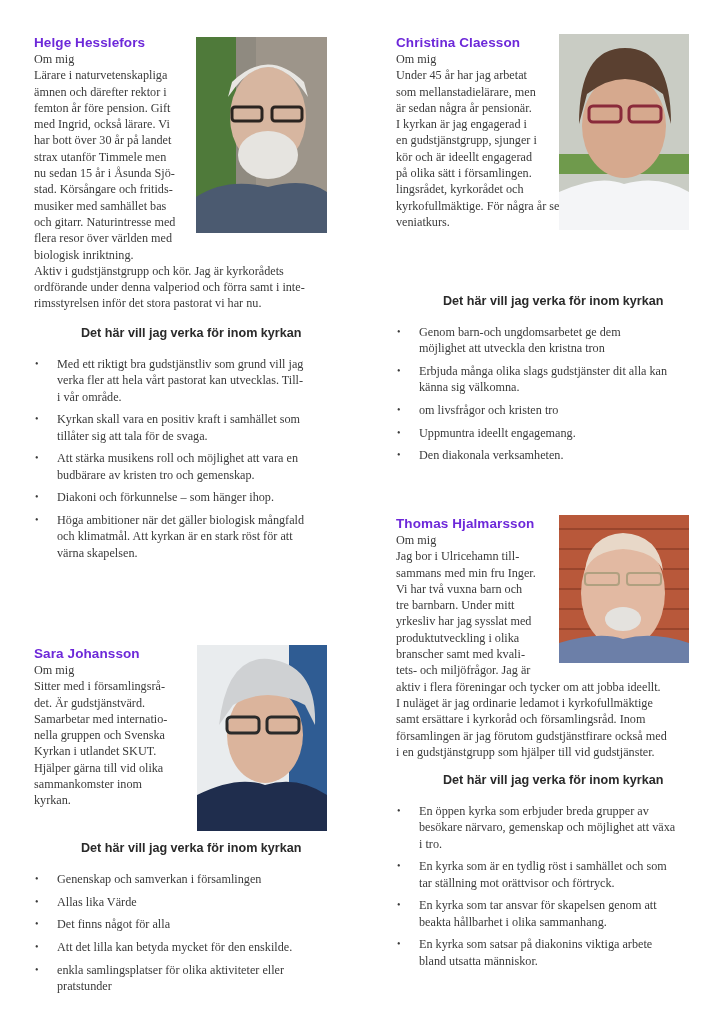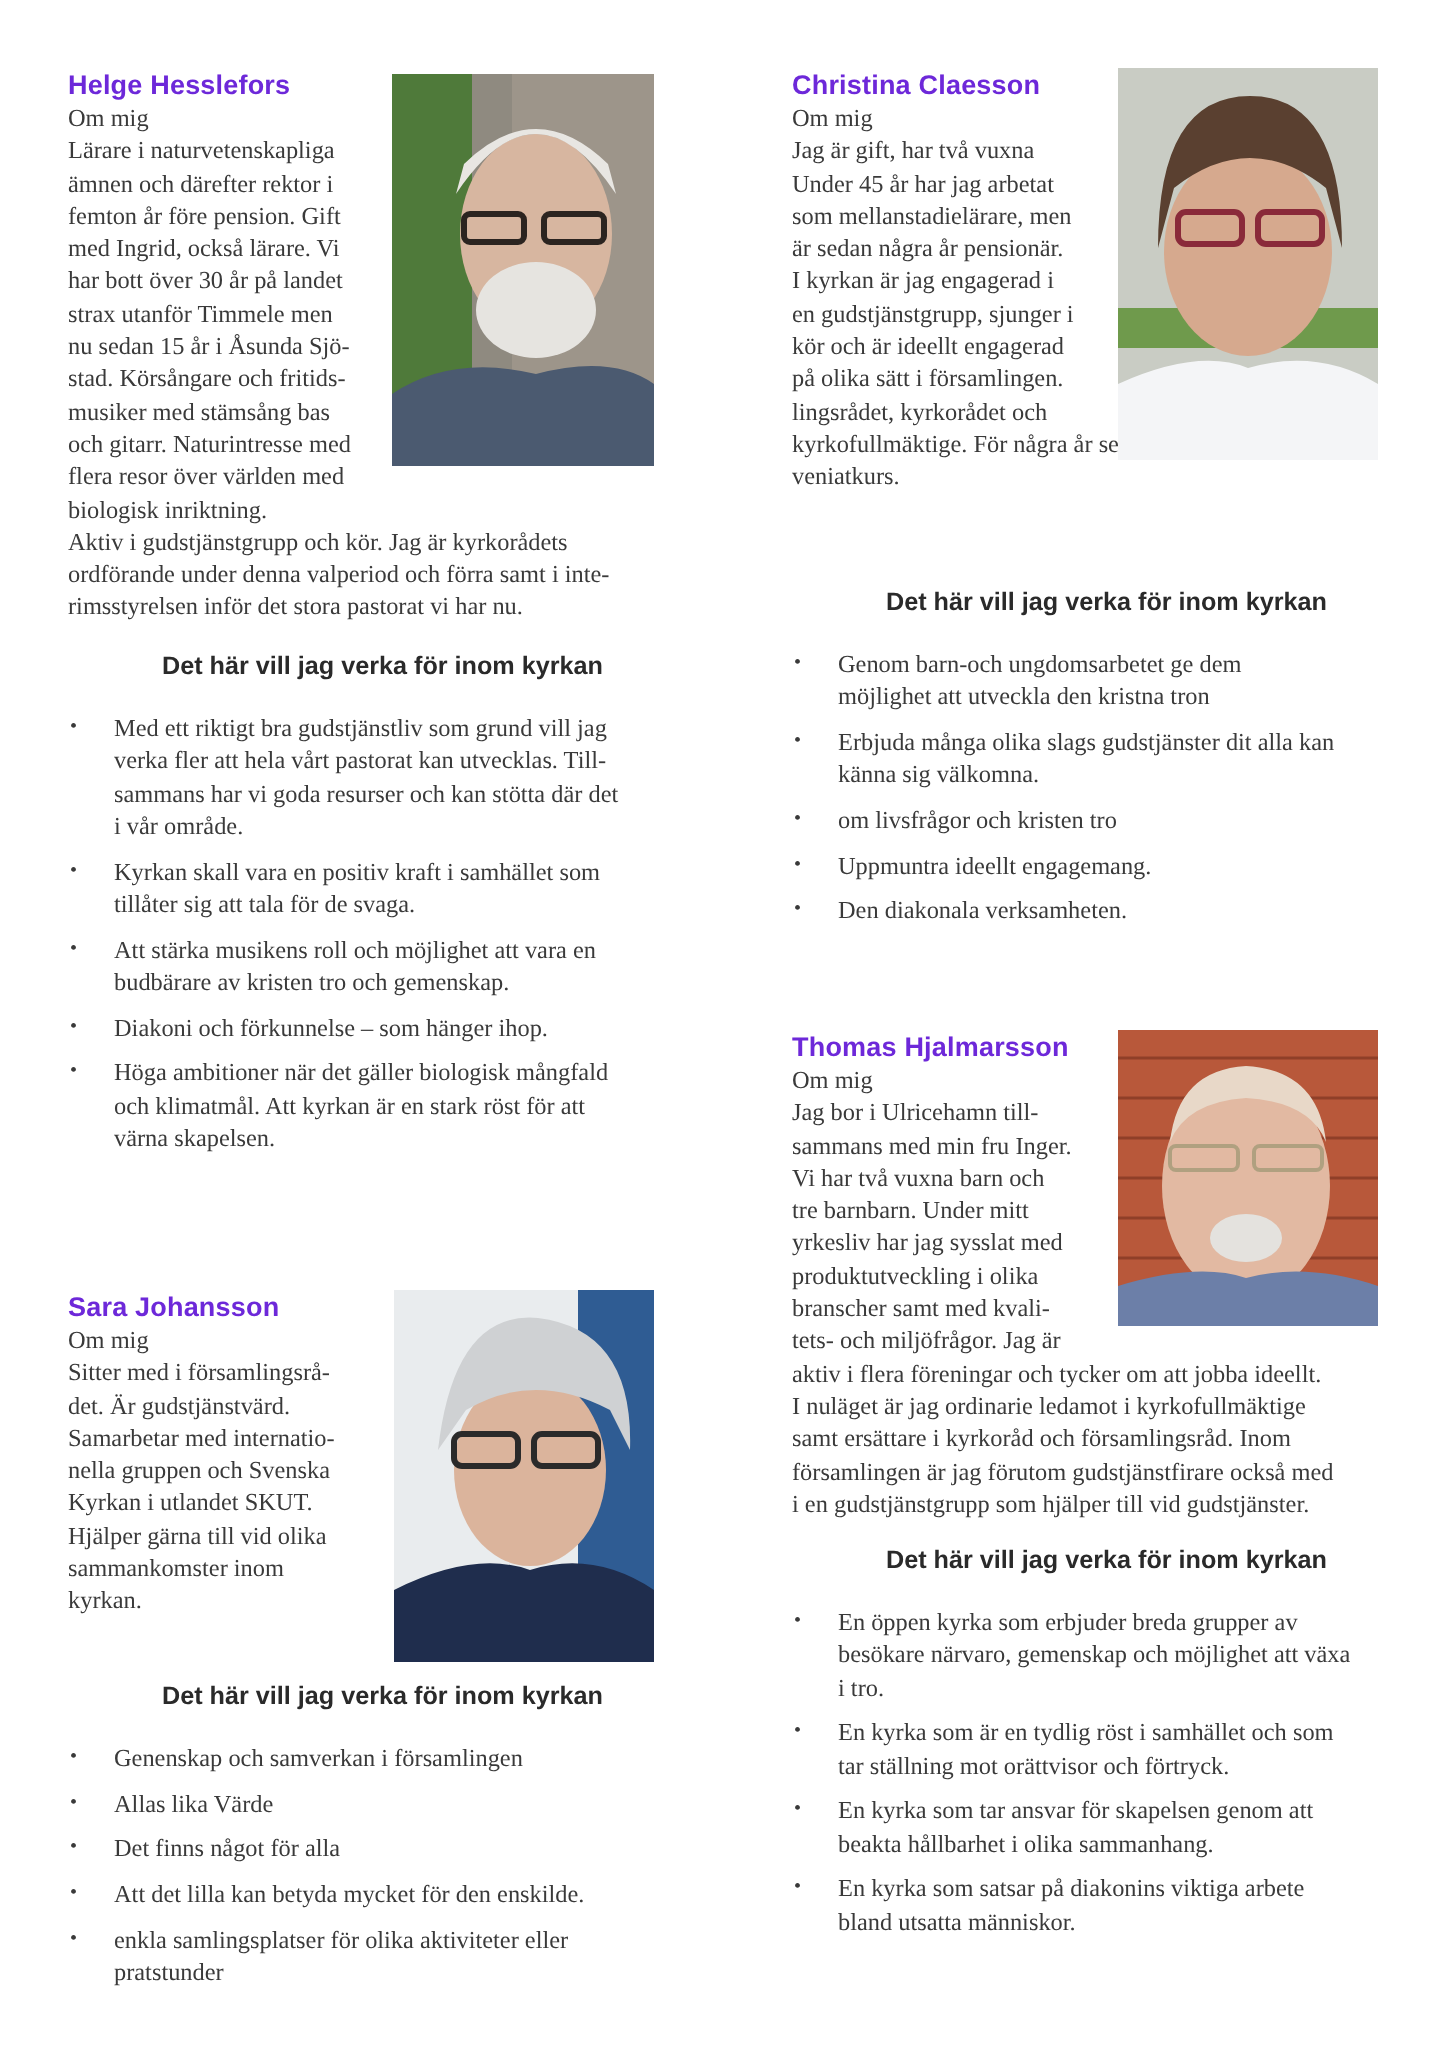--- a/index.html
+++ b/index.html
@@ -65,21 +65,21 @@
     <div class="body-line">Om mig</div>
     <div>
         <div class="body-line">Lärare i naturvetenskapliga</div>
         <div class="body-line">ämnen och därefter rektor i</div>
         <div class="body-line">femton år före pension. Gift</div>
         <div class="body-line">med Ingrid, också lärare. Vi</div>
         <div class="body-line">har bott över 30 år på landet</div>
         <div class="body-line">strax utanför Timmele men</div>
         <div class="body-line">nu sedan 15 år i Åsunda Sjö-</div>
         <div class="body-line">stad. Körsångare och fritids-</div>
-        <div class="body-line">musiker med stämsång bas</div>
+        <div class="body-line">musiker med samhället bas</div>
         <div class="body-line">och gitarr. Naturintresse med</div>
         <div class="body-line">flera resor över världen med</div>
         <div class="body-line">biologisk inriktning.</div>
         <div class="body-line">Aktiv i gudstjänstgrupp och kör. Jag är kyrkorådets</div>
         <div class="body-line">ordförande under denna valperiod och förra samt i inte-</div>
         <div class="body-line">rimsstyrelsen inför det stora pastorat vi har nu.</div>
       </div>
   </section>
   <div class="photo" style="left:162px; top:37px; width:131px; height:196px;" aria-label="Portrait of Helge Hesslefors">
     <svg viewBox="0 0 131 196" preserveAspectRatio="none">
@@ -95,21 +95,20 @@
     </svg>
   </div>
 
   <section class="block" style="top:325px">
     <h3 class="subhead">Det här vill jag verka för inom kyrkan</h3>
     <ul class="bullets" style="margin-top:15px">
         <li class="bullet">
           <span class="dot">•</span>
           <div class="body-line">Med ett riktigt bra gudstjänstliv som grund vill jag</div>
           <div class="body-line">verka fler att hela vårt pastorat kan utvecklas. Till-</div>
-          <div class="body-line">sammans har vi goda resurser och kan stötta där det</div>
           <div class="body-line">i vår område.</div>
         </li>
         <li class="bullet">
           <span class="dot">•</span>
           <div class="body-line">Kyrkan skall vara en positiv kraft i samhället som</div>
           <div class="body-line">tillåter sig att tala för de svaga.</div>
         </li>
         <li class="bullet">
           <span class="dot">•</span>
           <div class="body-line">Att stärka musikens roll  och möjlighet att vara en</div>
@@ -181,21 +180,20 @@
       </ul>
   </section>
 </div>
 
 <div class="col col-right">
 
   <section class="block" style="top:34px">
     <h2 class="name">Christina Claesson</h2>
     <div class="body-line">Om mig</div>
     <div>
-        <div class="body-line">Jag är gift, har två vuxna</div>
         <div class="body-line">Under 45 år har jag arbetat</div>
         <div class="body-line">som mellanstadielärare, men</div>
         <div class="body-line">är sedan några år pensionär.</div>
         <div class="body-line">I kyrkan är jag engagerad i</div>
         <div class="body-line">en gudstjänstgrupp, sjunger i</div>
         <div class="body-line">kör och är ideellt engagerad</div>
         <div class="body-line">på olika sätt i församlingen.</div>
         <div class="body-line">lingsrådet, kyrkorådet och</div>
         <div class="body-line">kyrkofullmäktige. För några år sedan gick jag stiftets</div>
         <div class="body-line">veniatkurs.</div>

